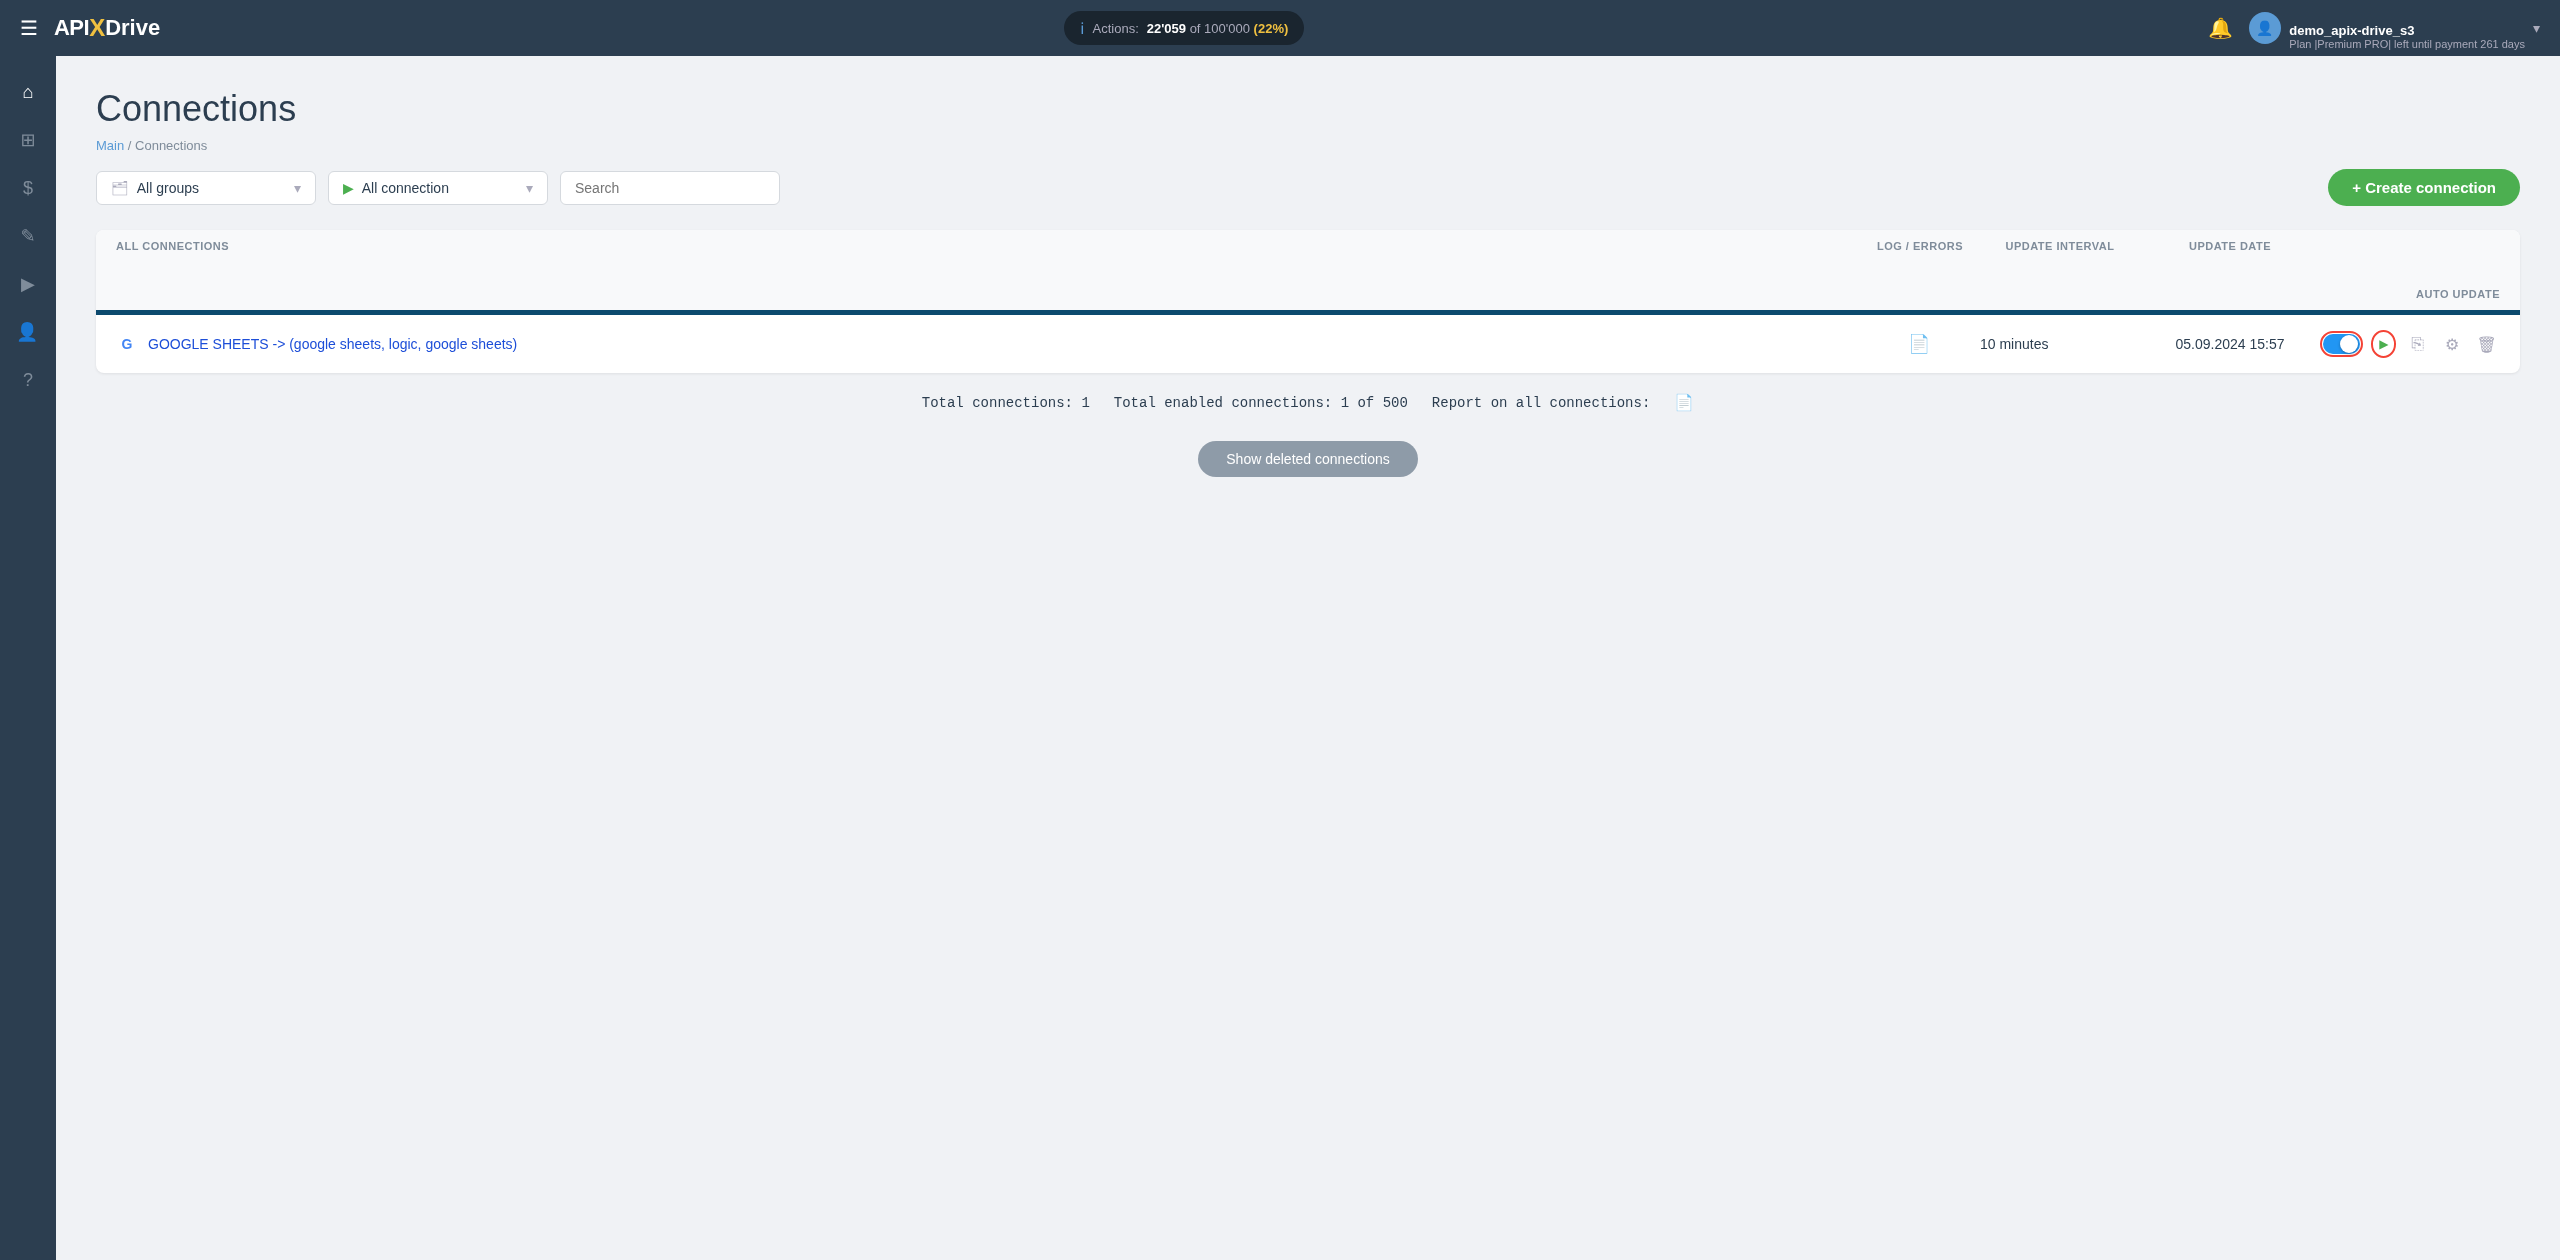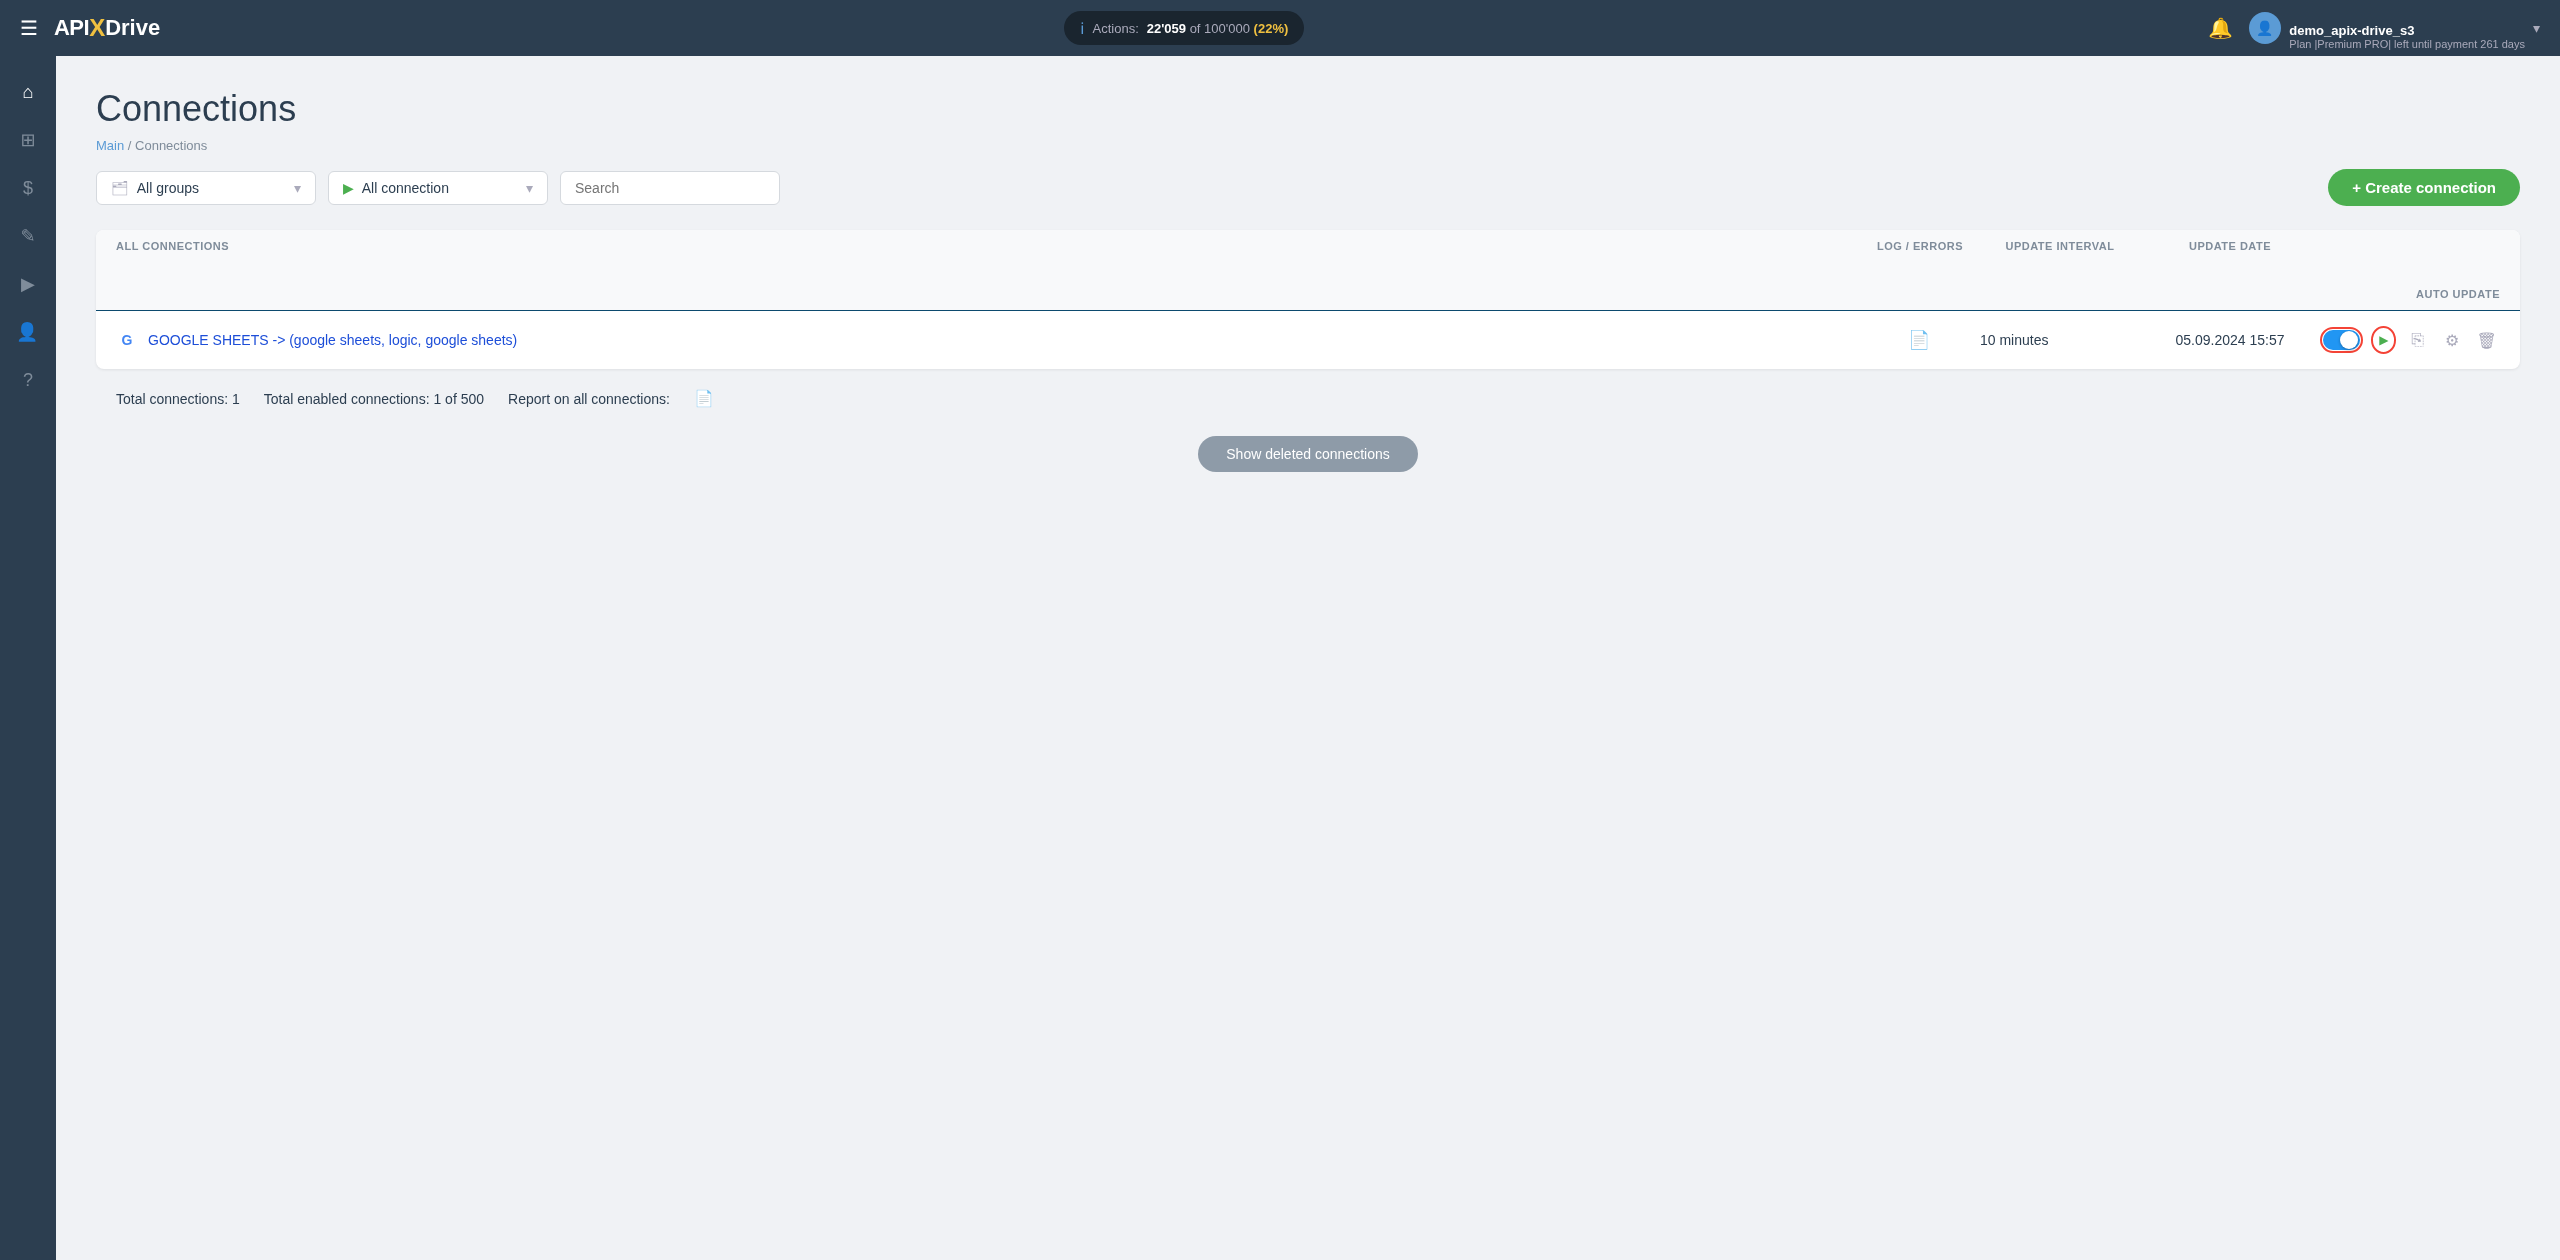--- a/index.html
+++ b/index.html
@@ -131,21 +131,21 @@
       white-space: nowrap;
     }
 
     
     .connections-table { background: #fff; border-radius: 8px; overflow: hidden; box-shadow: 0 1px 3px rgba(0,0,0,0.08); }
     .table-header {
       display: grid;
       grid-template-columns: 1fr 120px 160px 180px 180px;
       padding: 10px 20px;
       background: #f8f9fa;
-      border-bottom: 1px solid #0c4a6e;
+      border-bottom: 5px solid #0c4a6e;
     }
     .table-header-cell {
       font-size: 11px;
       font-weight: 600;
       color: #7f8c9a;
       text-transform: uppercase;
       letter-spacing: 0.5px;
     }
     .table-header-cell.right { text-align: right; margin-top: 48px; }
     .table-header-cell.center { text-align: center; }
@@ -218,25 +218,26 @@
       border-radius: 50%;
       color: #4CAF50;
       font-size: 14px;
       width: 28px; height: 28px;
     }
 
     
     .stats-row {
       display: flex;
       align-items: center;
-      justify-content: flex-start;
+      justify-content: center;
       gap: 24px;
       padding: 20px;
       font-size: 14px;
       color: #2c3e50;
+      font-family: Liberation Mono, monospace;
     }
     .stats-row span { color: #2c3e50; }
 
     
     .show-deleted-btn {
       display: block;
       margin: 0 auto;
       background: #8e9ba8;
       color: #fff;
       border: none;

